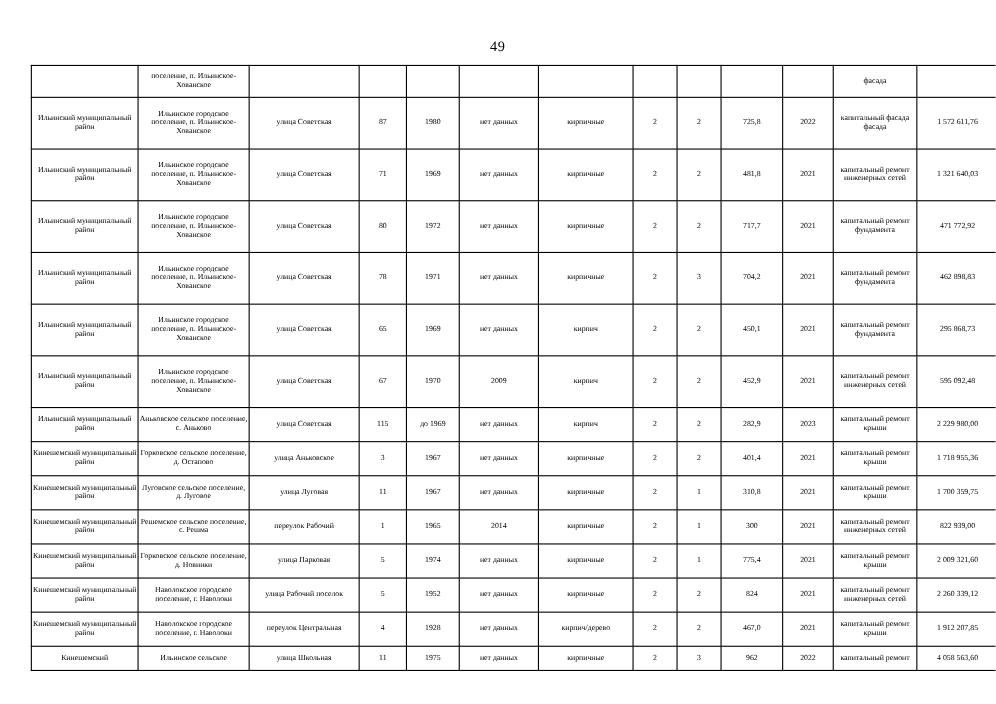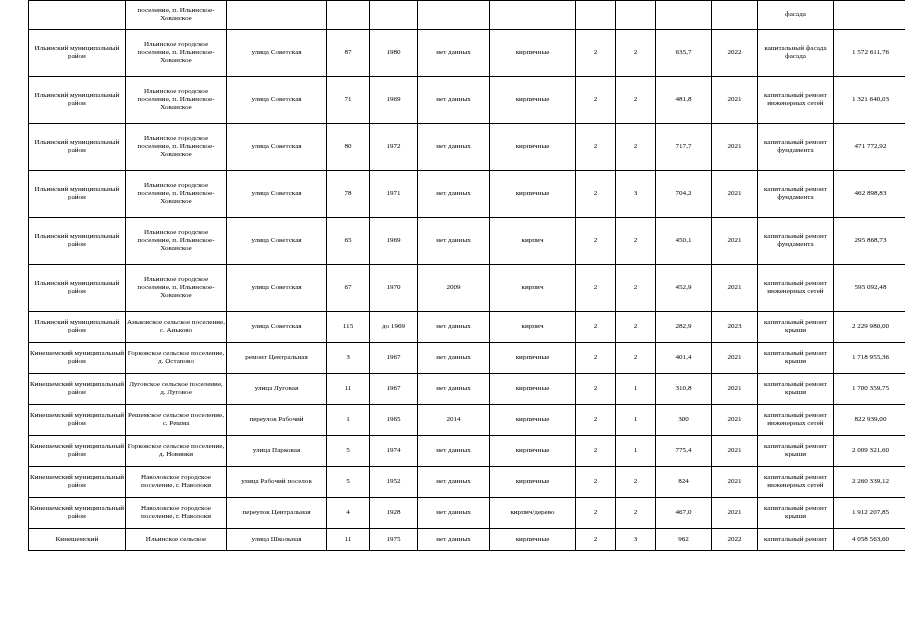--- a/index.html
+++ b/index.html
@@ -66,20 +66,21 @@
 
   .row-tall td { height: 42px; }
   .row-short td { height: 26px; }
   .row-first td { height: 24px; }
   .cut td { height: 17px; border-bottom: none; }
 </style>
 </head>
 <body>
 
 <div class="page">
+  <div class="page-number">49</div>
 
   <div class="table-wrap">
     <table class="reg">
       <colgroup>
         <col class="c0">
           <col class="c1">
           <col class="c2">
           <col class="c3">
           <col class="c4">
         <col class="c5">
@@ -110,21 +111,21 @@
           <tr class="row-tall">
             <td>Ильинский муниципальный район</td>
             <td>Ильинское городское поселение, п. Ильинское-Хованское</td>
             <td>улица Советская</td>
             <td>87</td>
             <td>1980</td>
             <td>нет данных</td>
             <td>кирпичные</td>
             <td>2</td>
             <td>2</td>
-            <td>635,7</td>
+            <td>725,8</td>
             <td>2022</td>
             <td>капитальный фасада фасада</td>
             <td>1 572 611,76</td>
           </tr>
           <tr class="row-tall">
             <td>Ильинский муниципальный район</td>
             <td>Ильинское городское поселение, п. Ильинское-Хованское</td>
             <td>улица Советская</td>
             <td>71</td>
             <td>1969</td>
@@ -208,21 +209,21 @@
             <td>2</td>
             <td>2</td>
             <td>282,9</td>
             <td>2023</td>
             <td>капитальный ремонт крыши</td>
             <td>2 229 980,00</td>
           </tr>
           <tr class="row-short">
             <td>Кинешемский муниципальный район</td>
             <td>Горковское сельское поселение, д. Остапово</td>
-            <td>ремонт Центральная</td>
+            <td>улица Аньковское</td>
             <td>3</td>
             <td>1967</td>
             <td>нет данных</td>
             <td>кирпичные</td>
             <td>2</td>
             <td>2</td>
             <td>401,4</td>
             <td>2021</td>
             <td>капитальный ремонт крыши</td>
             <td>1 718 955,36</td>

